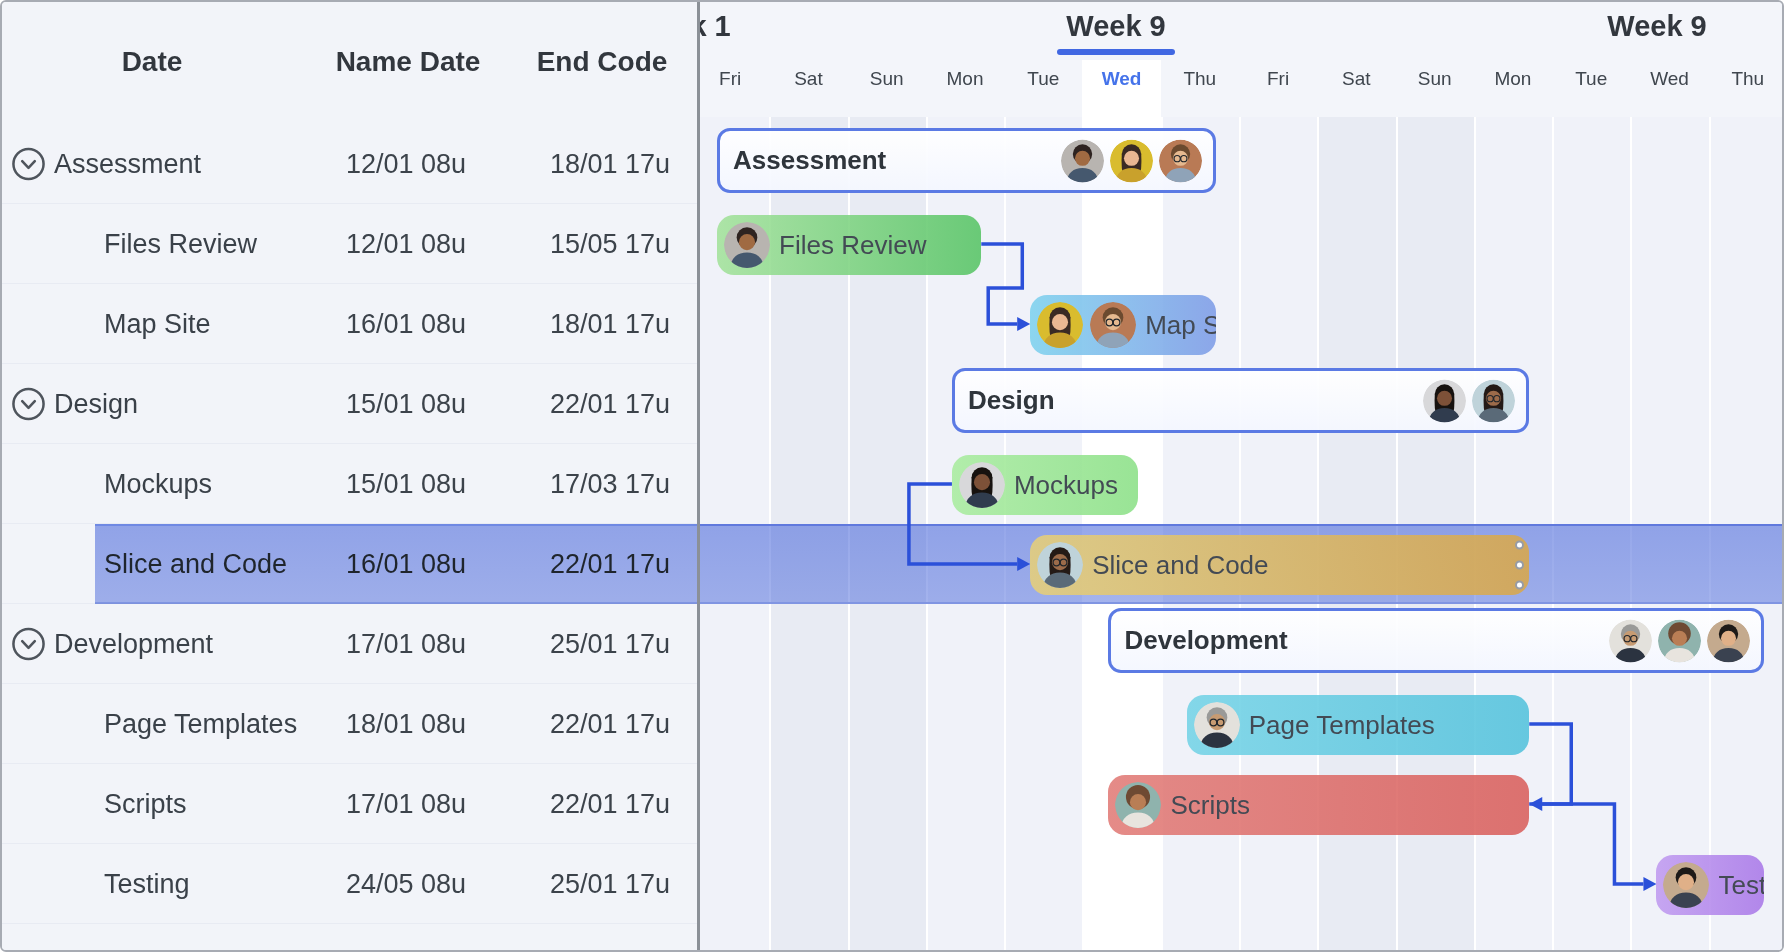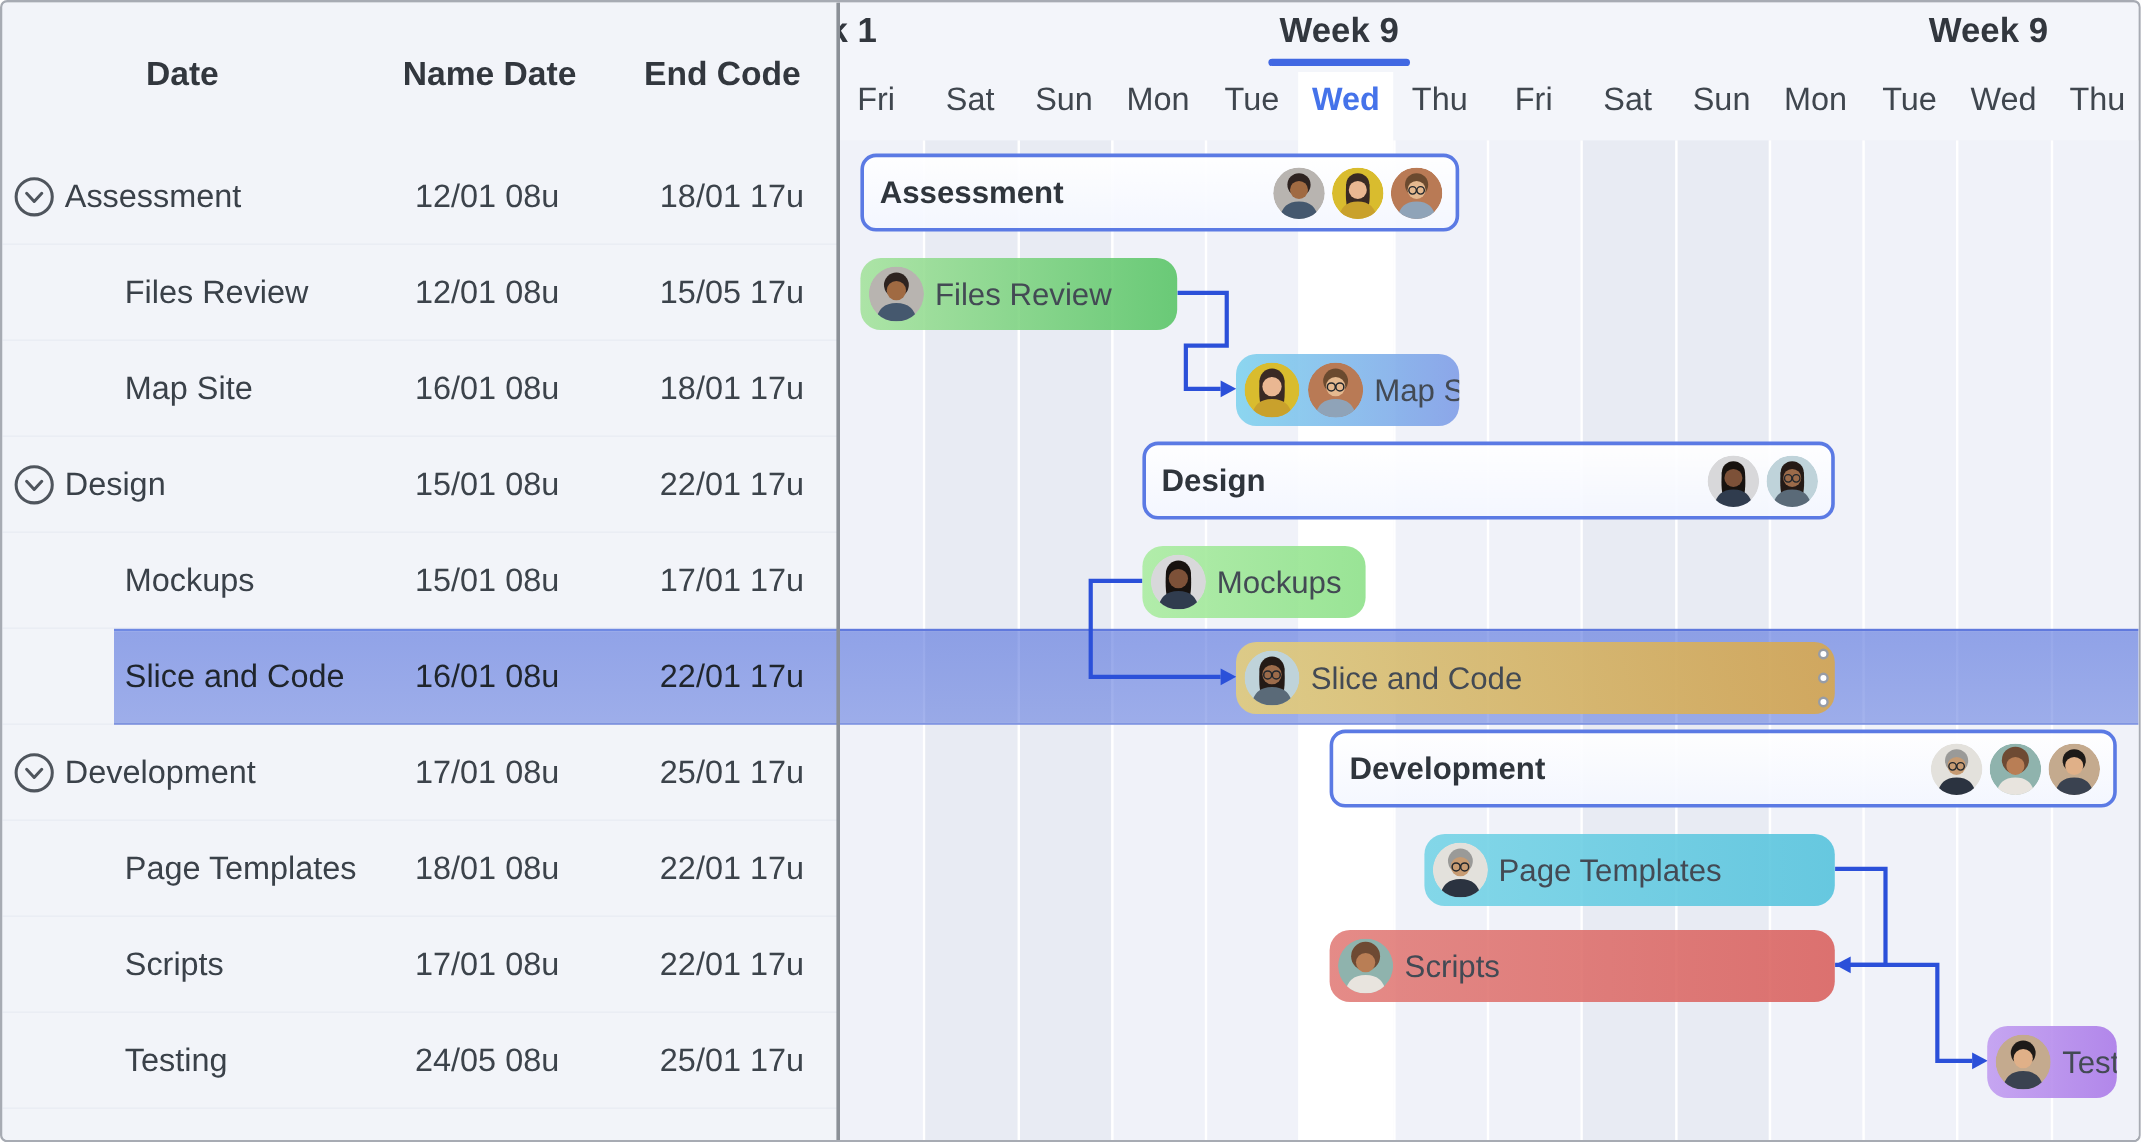--- a/index.html
+++ b/index.html
@@ -23,21 +23,21 @@
   .expander { position:absolute; left:9px; top:50%; transform:translateY(-50%); width:35px; height:35px; }
 
   
   .splitter { position:absolute; left:695px; top:0; width:3px; height:948px; background:#8b9097; z-index:30; }
 
   
   .chart-panel { position:absolute; left:698px; top:0; width:1086px; height:948px; background:#f3f5fa; overflow:hidden; }
   .week-tier { position:absolute; left:0; top:0; width:1086px; height:58px; overflow:hidden; }
   .week-label { position:absolute; top:8px; transform:translateX(-50%); font-size:29px; font-weight:bold; color:#32373e; white-space:nowrap; }
   .week-underline { position:absolute; top:47px; height:6px; border-radius:3px; transform:translateX(-50%); }
-  .day-label { position:absolute; top:66px; transform:translateX(-50%); font-size:27px; color:#3f464e; white-space:nowrap; z-index:3; }
+  .day-label { position:absolute; top:66px; transform:translateX(-50%); font-size:19px; color:#3f464e; white-space:nowrap; z-index:3; }
   .day-label.today { color:#4573ea; font-weight:bold; }
   .stripe { position:absolute; top:115px; bottom:0; border-left:2px solid #fff; }
   .stripe.weekday { background:#f0f2f9; }
   .stripe.weekend { background:#e8ebf3; }
   .stripe.today   { top:58px; background:#ffffff; }
   .chart-sel { position:absolute; left:0; width:1086px; height:80px; z-index:4;
                background:linear-gradient(rgba(80,109,220,0.60),rgba(80,109,220,0.52));
                border-top:2px solid #6079dd; border-bottom:2px solid #8095e2; }
   .connectors { position:absolute; left:0; top:0; width:1086px; height:948px; z-index:5; }
 
@@ -89,21 +89,21 @@
               <circle cx="18" cy="18" r="15.5" fill="none" stroke="#4f555d" stroke-width="2.6"></circle>
               <polyline points="11.5,15 18,22 24.5,15" fill="none" stroke="#4f555d" stroke-width="2.6" stroke-linecap="round" stroke-linejoin="round"></polyline>
             </svg></span>
           <span class="name" style="left: 52px;">Design</span>
           <span class="sd">15/01 08u</span>
           <span class="ed">22/01 17u</span>
         </div>
         <div class="grid-row" style="top: 442px;">
           <span class="name" style="left: 102px;">Mockups</span>
           <span class="sd">15/01 08u</span>
-          <span class="ed">17/01 17u</span>
+          <span class="ed">17/03 17u</span>
         </div>
         <div class="grid-sel" style="top: 522px;"></div>
         <div class="grid-row selected" style="top: 522px;">
           <span class="name" style="left: 102px;">Slice and Code</span>
           <span class="sd">16/01 08u</span>
           <span class="ed">22/01 17u</span>
         </div>
         <div class="grid-row" style="top: 602px;">
           <span class="expander"><svg viewBox="0 0 36 36">
               <circle cx="18" cy="18" r="15.5" fill="none" stroke="#4f555d" stroke-width="2.6"></circle>

